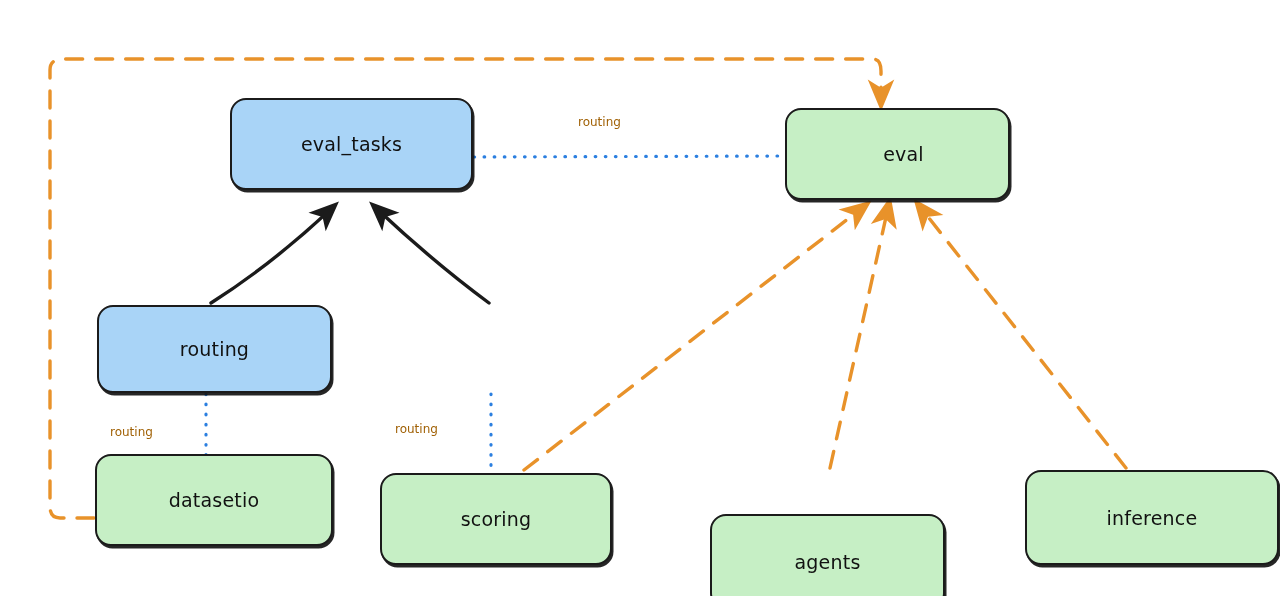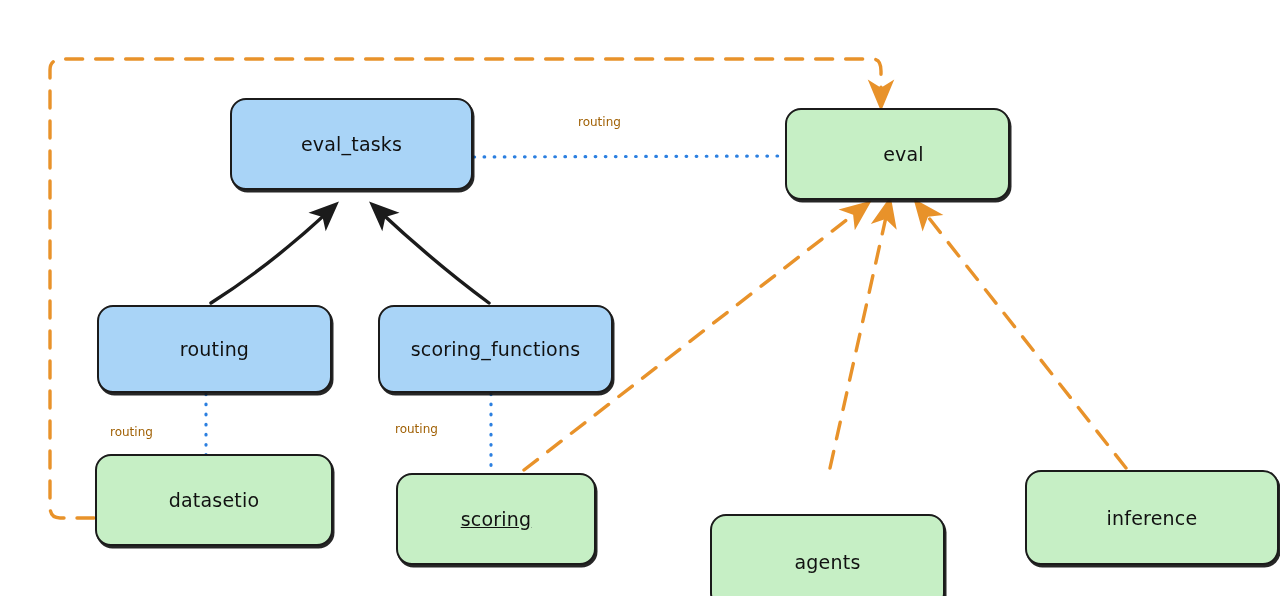--- a/index.html
+++ b/index.html
@@ -104,29 +104,26 @@
   </div>
 
   <div class="node green" style="left:785px; top:108px; width:225px; height:92px;padding-left:12px;">
     <span>eval</span>
   </div>
 
   <div class="node blue" style="left:97px; top:305px; width:235px; height:88px;">
     <span>routing</span>
   </div>
 
-  <div class="node blue" style="left:378px; top:305px; width:235px; height:88px;">
-    <span>scoring_functions</span>
-  </div>
 
   <div class="node green" style="left:95px; top:454px; width:238px; height:92px;">
     <span>datasetio</span>
   </div>
 
-  <div class="node green" style="left:396px; top:473px; width:200px; height:92px;text-decoration:underline;">
+  <div class="node green" style="left:380px; top:473px; width:232px; height:92px;">
     <span>scoring</span>
   </div>
 
   <div class="node green" style="left:710px; top:470px; width:235px; height:95px;margin-top:44px;">
     <span>agents</span>
   </div>
 
   <div class="node green" style="left:1025px; top:470px; width:254px; height:95px;">
     <span>inference</span>
   </div>

